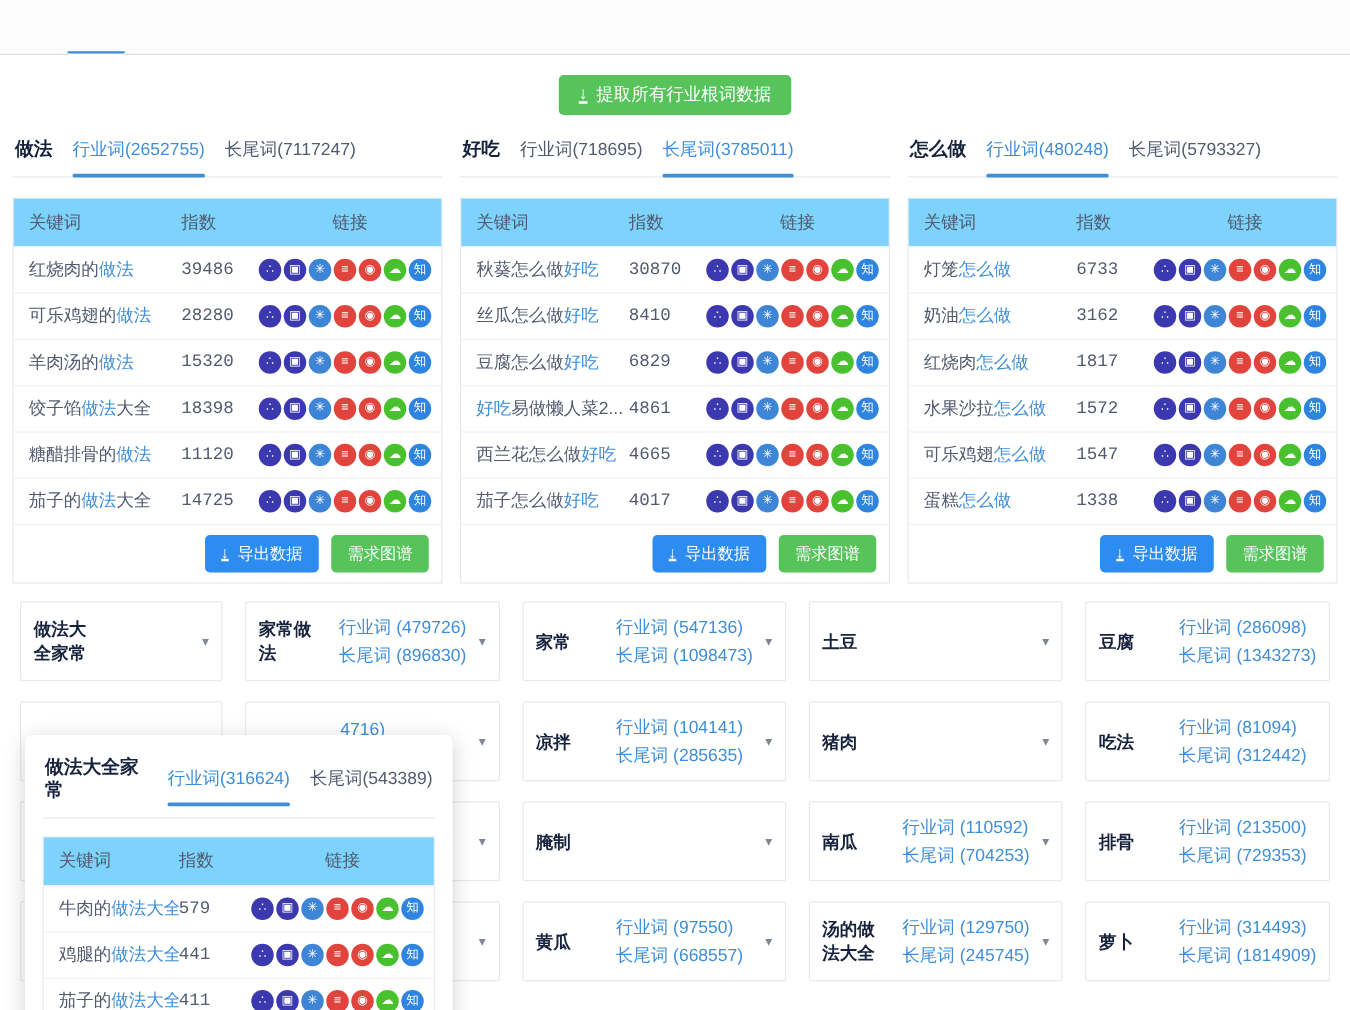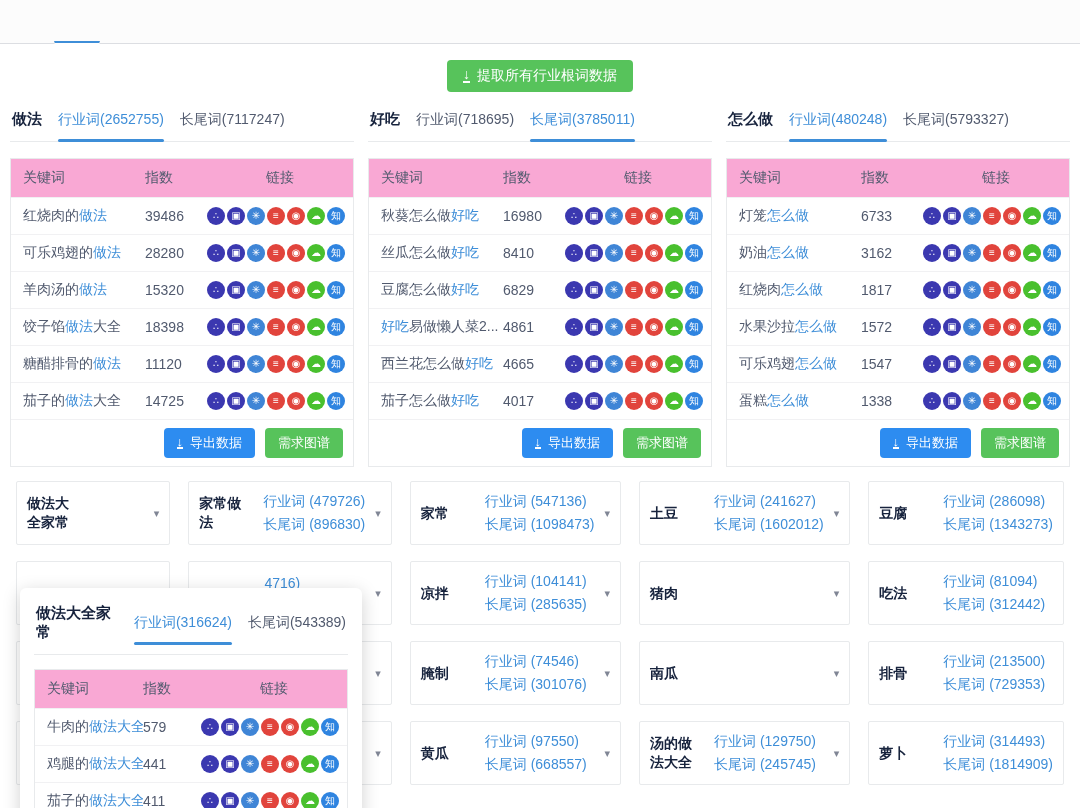--- a/index.html
+++ b/index.html
@@ -22,24 +22,24 @@
   
   .panels { display:flex; gap:14px; padding:0 10px; margin-top:8px; }
   .panel { flex:1; min-width:0; }
   .panel-header { display:flex; align-items:center; gap:16px; border-bottom:1px solid #e8eaec; padding:8px 2px 12px; }
   .root-word { font-weight:700; color:#17233d; font-size:15px; }
   .ptab { position:relative; cursor:pointer; color:#515a6e; white-space:nowrap; }
   .ptab.active { color:#3e8ed8; }
   .ptab.active::after { content:""; position:absolute; left:0; right:0; bottom:-13px; height:3px; background:#3e8ed8; border-radius:2px; }
 
   .table { border:1px solid #e8eaec; margin-top:16px; background:#fff; }
-  .thead { display:flex; align-items:center; height:38px; background:#f9a8d4; color:#515a6e; }
+  .thead { display:flex; align-items:center; height:38px; background:#7dd3fc; color:#515a6e; }
   .trow  { display:flex; align-items:center; height:37px; border-top:1px solid #f1f1f3; }
   .col-kw { flex:1.3; padding-left:12px; white-space:nowrap; overflow:hidden; }
-  .col-idx { width:62px; }
+  .col-idx { width:62px;font-family:Liberation Mono, monospace; }
   .col-links { width:146px; text-align:center; }
   .links { display:flex; gap:2px; justify-content:flex-start; }
   .hl { color:#3e8ed8; }
   .lic { display:inline-block; width:18px; height:18px; border-radius:50%; color:#fff; font-size:10px; line-height:18px; text-align:center; overflow:hidden; }
   .tfoot { display:flex; justify-content:flex-end; gap:10px; padding:8px 10px; border-top:1px solid #f1f1f3; }
 
   
   .more-row { display:flex; justify-content:center; align-items:center; gap:6px; color:#808695; padding:16px 0 12px; border-bottom:1px solid #f2f2f4; cursor:pointer; }
   .chev { font-size:11px; color:#c5c8ce; }
 
@@ -207,21 +207,21 @@
       <div class="table">
         <div class="thead">
           <span class="col-kw">关键词</span>
           <span class="col-idx">指数</span>
           <span class="col-links">链接</span>
         </div>
         <div>
 
         <div class="trow">
               <span class="col-kw"><span>秋葵怎么做</span><span class="hl">好吃</span><span></span></span>
-              <span class="col-idx">16980</span>
+              <span class="col-idx">30870</span>
               <span class="col-links">
                 <span class="links">
                   <span class="lic" style="background: rgb(59, 56, 176);">∴</span>
                   <span class="lic" style="background: rgb(59, 56, 176);">▣</span>
                   <span class="lic" style="background: rgb(63, 133, 214);">✳</span>
                   <span class="lic" style="background: rgb(225, 68, 60);">≡</span>
                   <span class="lic" style="background: rgb(225, 68, 60);">◉</span>
                   <span class="lic" style="background: rgb(73, 192, 46);">☁</span>
                   <span class="lic" style="background: rgb(47, 132, 224);">知</span>
                 </span>
@@ -448,24 +448,20 @@
       <div class="card">
         <span class="clabel">家常</span>
         <span class="clinks">
           <span class="clink">行业词 (547136)</span>
           <span class="clink">长尾词 (1098473)</span>
         </span>
         <span class="caret">▾</span>
       </div>
       <div class="card">
         <span class="clabel">土豆</span>
-        <span class="clinks">
-          <span class="clink">行业词 (241627)</span>
-          <span class="clink">长尾词 (1602012)</span>
-        </span>
         <span class="caret">▾</span>
       </div>
       <div class="card">
         <span class="clabel">豆腐</span>
         <span class="clinks">
           <span class="clink">行业词 (286098)</span>
           <span class="clink">长尾词 (1343273)</span>
         </span>
 
       </div>
@@ -516,28 +512,28 @@
       <div class="card partial">
 
         <span class="clinks">
           <span class="clink">5874)</span>
           <span class="clink">74697)</span>
         </span>
         <span class="caret">▾</span>
       </div>
       <div class="card">
         <span class="clabel">腌制</span>
-        <span class="clinks">
-          <span class="clink">行业词 (74546)</span>
-          <span class="clink">长尾词 (301076)</span>
-        </span>
         <span class="caret">▾</span>
       </div>
       <div class="card">
         <span class="clabel">南瓜</span>
+        <span class="clinks">
+          <span class="clink">行业词 (110592)</span>
+          <span class="clink">长尾词 (704253)</span>
+        </span>
         <span class="caret">▾</span>
       </div>
       <div class="card">
         <span class="clabel">排骨</span>
         <span class="clinks">
           <span class="clink">行业词 (213500)</span>
           <span class="clink">长尾词 (729353)</span>
         </span>
 
       </div>

